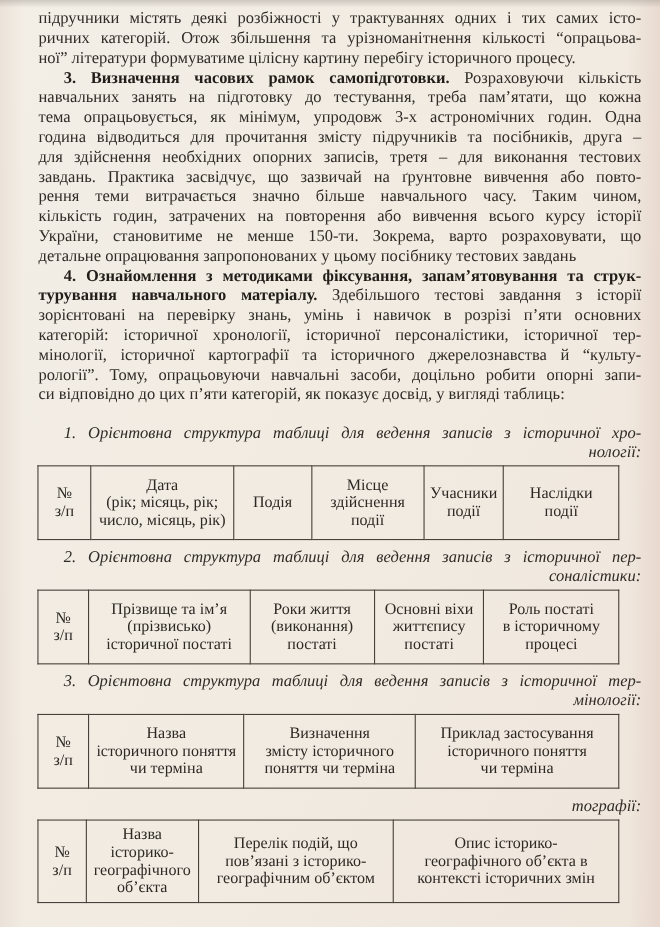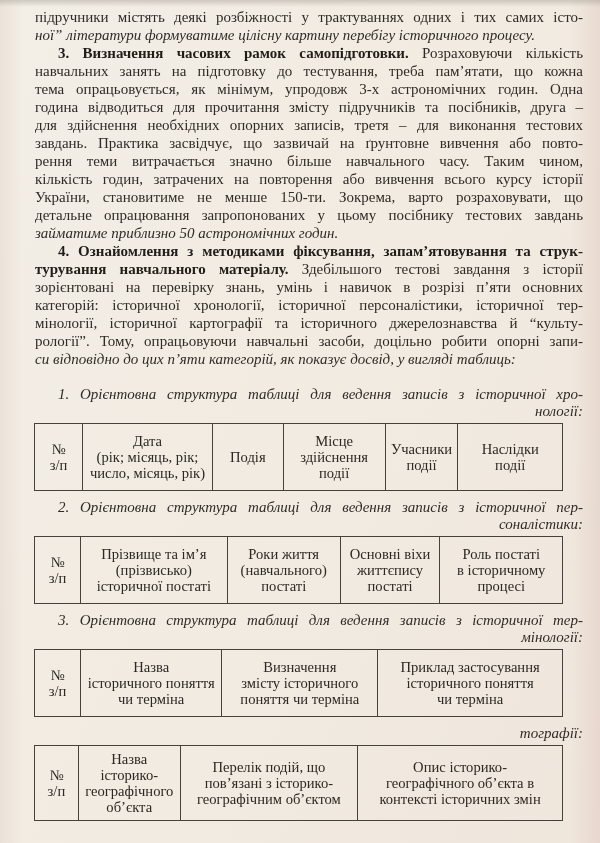--- a/index.html
+++ b/index.html
@@ -13,21 +13,21 @@
     background:
       linear-gradient(180deg, rgba(150,144,136,0.40) 0px, rgba(150,144,136,0.0) 7px),
       linear-gradient(90deg,  rgba(216,202,190,0.30) 0px, rgba(216,202,190,0.0) 22px),
       linear-gradient(270deg, rgba(212,176,168,0.28) 0px, rgba(212,176,168,0.0) 30px),
       linear-gradient(115deg, #f3eee6 0%, #f1ebe1 55%, #efe6dc 100%);
   }
   .content { position:absolute; top:8px; left:35px; width:548px; }
 
   .para { font-size:15px; line-height:18px; }
   .para .tl { text-align:justify; text-align-last:justify; }
-  .para .tl:last-child { text-align-last:left;font-style:italic; }
+  .para .tl:last-child { text-align-last:left; }
   .para.indent .tl:first-child { text-indent:23px; }
   b { font-weight:bold; color:#211d18;font-family:Liberation Serif, serif; }
 
   .caption { font-style:italic; font-size:15px; line-height:17px; margin:8px 0 3px 0; }
   .caption.first { margin-top:18px; }
   .cap1 { text-indent:23px; text-align:justify; text-align-last:justify; }
   .cap2 { text-align:right; }
 
   .tbl {
     width:529px; border-collapse:collapse; table-layout:fixed;
@@ -45,35 +45,35 @@
   }
 </style>
 </head>
 <body>
 
 <div class="page">
   <div class="content">
 
     <div class="para">
         <div class="tl"><span>підручники містять деякі розбіжності у трактуваннях одних і тих самих істо-</span></div>
+        <div class="tl"><span>ричних категорій. Отож збільшення та урізноманітнення кількості “опрацьова-</span></div>
         <div class="tl"><span>ної” літератури формуватиме цілісну картину перебігу історичного процесу.</span></div>
       </div>
 
     <div class="para indent">
         <div class="tl"><b>3. Визначення часових рамок самопідготовки.</b><span> Розраховуючи кількість</span></div>
         <div class="tl"><span>навчальних занять на підготовку до тестування, треба пам’ятати, що кожна</span></div>
         <div class="tl"><span>тема опрацьовується, як мінімум, упродовж 3-х астрономічних годин. Одна</span></div>
         <div class="tl"><span>година відводиться для прочитання змісту підручників та посібників, друга –</span></div>
         <div class="tl"><span>для здійснення необхідних опорних записів, третя – для виконання тестових</span></div>
         <div class="tl"><span>завдань. Практика засвідчує, що зазвичай на ґрунтовне вивчення або повто-</span></div>
         <div class="tl"><span>рення теми витрачається значно більше навчального часу. Таким чином,</span></div>
         <div class="tl"><span>кількість годин, затрачених на повторення або вивчення всього курсу історії</span></div>
         <div class="tl"><span>України, становитиме не менше 150-ти. Зокрема, варто розраховувати, що</span></div>
         <div class="tl"><span>детальне опрацювання запропонованих у цьому посібнику тестових завдань</span></div>
-        <div class="tl"><span>займатиме приблизно 50 астрономічних годин.</span></div>
       </div>
 
     <div class="para indent">
         <div class="tl"><b>4. Ознайомлення з методиками фіксування, запам’ятовування та струк-</b></div>
         <div class="tl"><b>турування навчального матеріалу.</b><span> Здебільшого тестові завдання з історії</span></div>
         <div class="tl"><span>зорієнтовані на перевірку знань, умінь і навичок в розрізі п’яти основних</span></div>
         <div class="tl"><span>категорій: історичної хронології, історичної персоналістики, історичної тер-</span></div>
         <div class="tl"><span>мінології, історичної картографії та історичного джерелознавства й “культу-</span></div>
         <div class="tl"><span>рології”. Тому, опрацьовуючи навчальні засоби, доцільно робити опорні запи-</span></div>
         <div class="tl"><span>си відповідно до цих п’яти категорій, як показує досвід, у вигляді таблиць:</span></div>
@@ -124,21 +124,21 @@
           <col style="width:23.2%">
       </colgroup>
       <tbody>
           <tr>
         <th>№
 з/п</th>
         <th>Прізвище та ім’я
 (прізвисько)
 історичної постаті</th>
         <th>Роки життя
-(навчального)
+(виконання)
 постаті</th>
         <th>Основні віхи
 життєпису
 постаті</th>
         <th>Роль постаті
 в історичному
 процесі</th>
       </tr>
     </tbody>
       </table>

